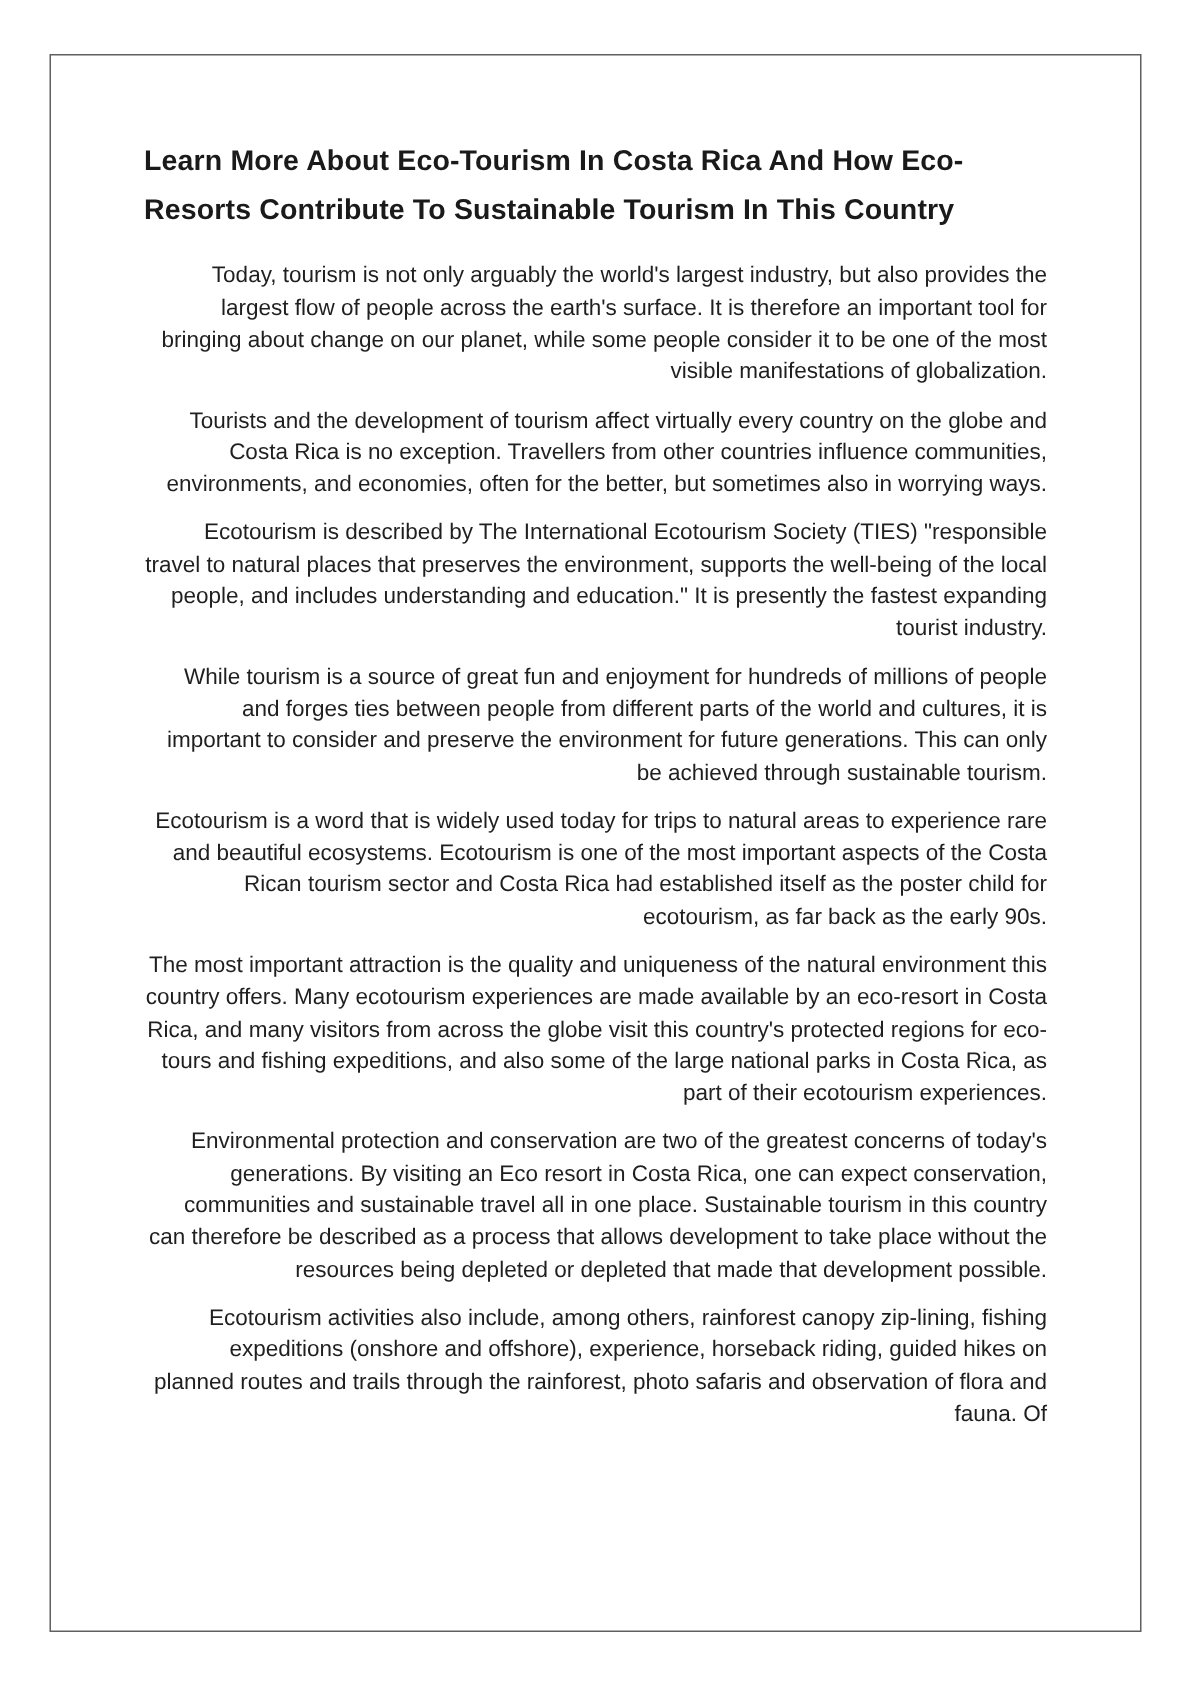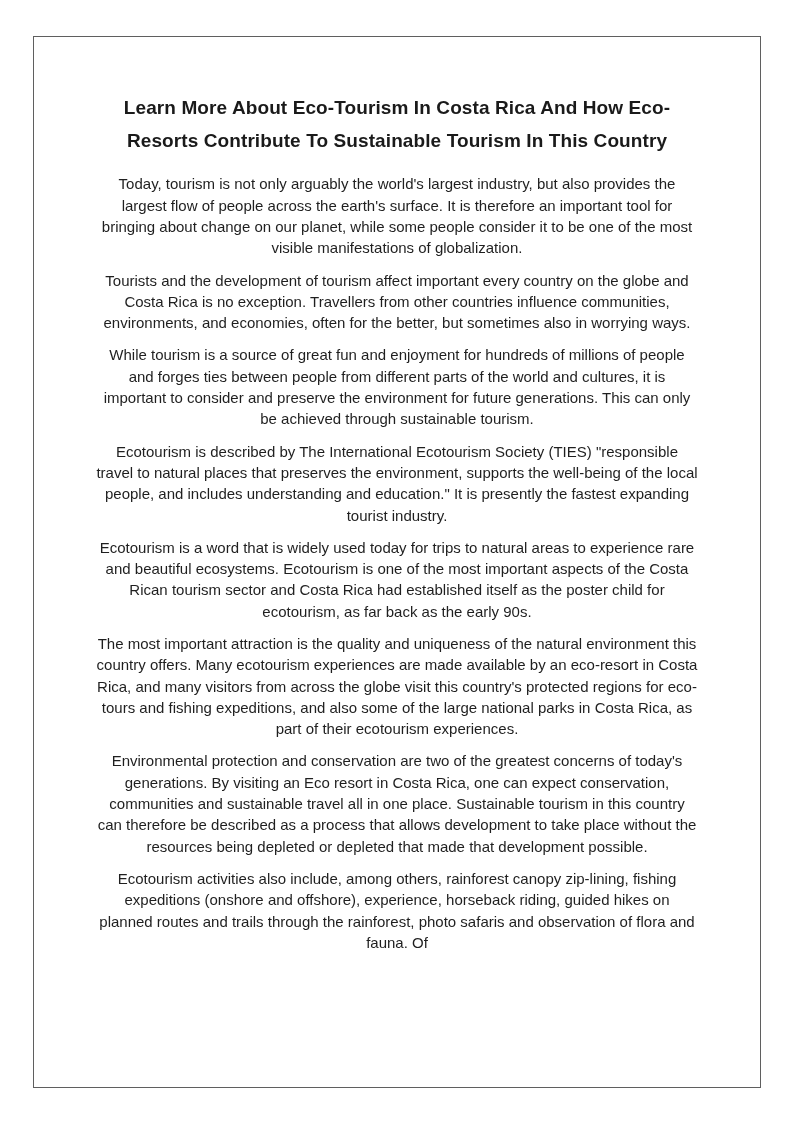--- a/index.html
+++ b/index.html
@@ -30,41 +30,41 @@
     position: absolute;
     left: 96px;
     top: 92px;
     width: 602px;
   }
   .doc-title {
     margin: 0 0 16px 0;
     font-size: 19px;
     font-weight: bold;
     color: #1a1a1a;
-    text-align: center;
+    text-align: left;
     line-height: 1.72;
     letter-spacing: 0.1px;
   }
   .doc-paragraph {
     margin: 0 0 11px 0;
     font-size: 15px;
     line-height: 1.42;
     color: #1f1f1f;
-    text-align: center;
+    text-align: right;
   }
 </style>
 </head>
 <body>
 
 <div class="page">
   <div class="page-border"></div>
   <div class="content">
     <h1 class="doc-title">Learn More About Eco-Tourism In Costa Rica And How Eco-Resorts Contribute To Sustainable Tourism In This Country</h1>
     <p class="doc-paragraph">Today, tourism is not only arguably the world's largest industry, but also provides the largest flow of people across the earth's surface. It is therefore an important tool for bringing about change on our planet, while some people consider it to be one of the most visible manifestations of globalization.</p>
-    <p class="doc-paragraph">Tourists and the development of tourism affect important every country on the globe and Costa Rica is no exception. Travellers from other countries influence communities, environments, and economies, often for the better, but sometimes also in worrying ways.</p>
+    <p class="doc-paragraph">Tourists and the development of tourism affect virtually every country on the globe and Costa Rica is no exception. Travellers from other countries influence communities, environments, and economies, often for the better, but sometimes also in worrying ways.</p>
+    <p class="doc-paragraph">Ecotourism is described by The International Ecotourism Society (TIES) "responsible travel to natural places that preserves the environment, supports the well-being of the local people, and includes understanding and education." It is presently the fastest expanding tourist industry.</p>
     <p class="doc-paragraph">While tourism is a source of great fun and enjoyment for hundreds of millions of people and forges ties between people from different parts of the world and cultures, it is important to consider and preserve the environment for future generations. This can only be achieved through sustainable tourism.</p>
-    <p class="doc-paragraph">Ecotourism is described by The International Ecotourism Society (TIES) "responsible travel to natural places that preserves the environment, supports the well-being of the local people, and includes understanding and education." It is presently the fastest expanding tourist industry.</p>
     <p class="doc-paragraph">Ecotourism is a word that is widely used today for trips to natural areas to experience rare and beautiful ecosystems. Ecotourism is one of the most important aspects of the Costa Rican tourism sector and Costa Rica had established itself as the poster child for ecotourism, as far back as the early 90s.</p>
     <p class="doc-paragraph">The most important attraction is the quality and uniqueness of the natural environment this country offers. Many ecotourism experiences are made available by an eco-resort in Costa Rica, and many visitors from across the globe visit this country's protected regions for eco-tours and fishing expeditions, and also some of the large national parks in Costa Rica, as part of their ecotourism experiences.</p>
     <p class="doc-paragraph">Environmental protection and conservation are two of the greatest concerns of today's generations. By visiting an Eco resort in Costa Rica, one can expect conservation, communities and sustainable travel all in one place. Sustainable tourism in this country can therefore be described as a process that allows development to take place without the resources being depleted or depleted that made that development possible.</p>
     <p class="doc-paragraph">Ecotourism activities also include, among others, rainforest canopy zip-lining, fishing expeditions (onshore and offshore), experience, horseback riding, guided hikes on planned routes and trails through the rainforest, photo safaris and observation of flora and fauna. Of</p>
   </div>
 </div>
 
 </body></html>

